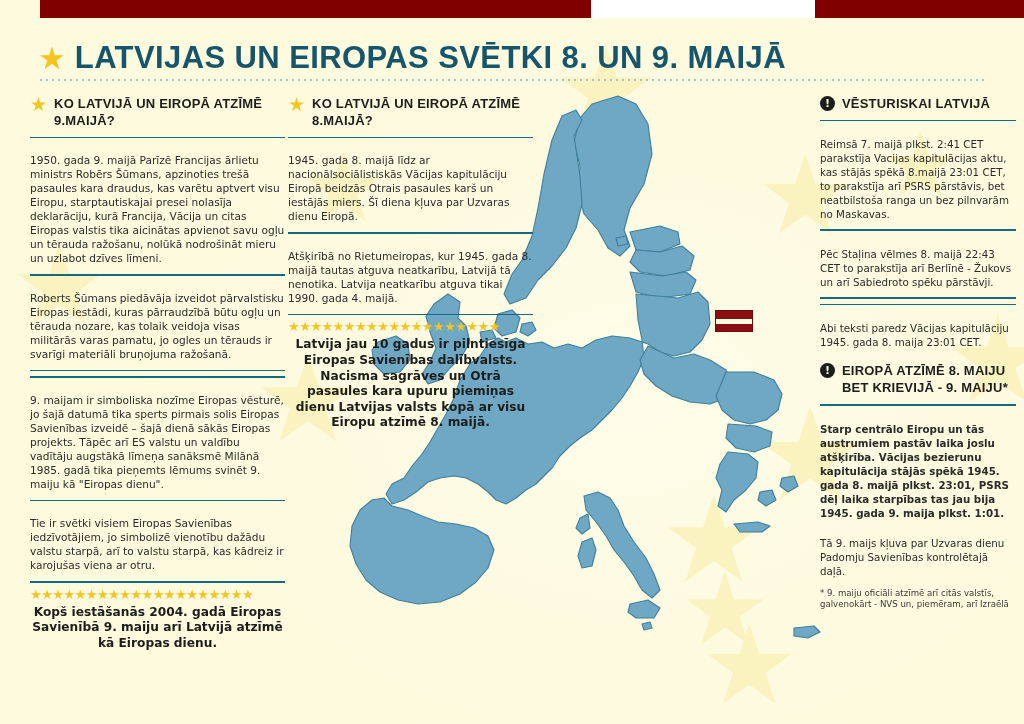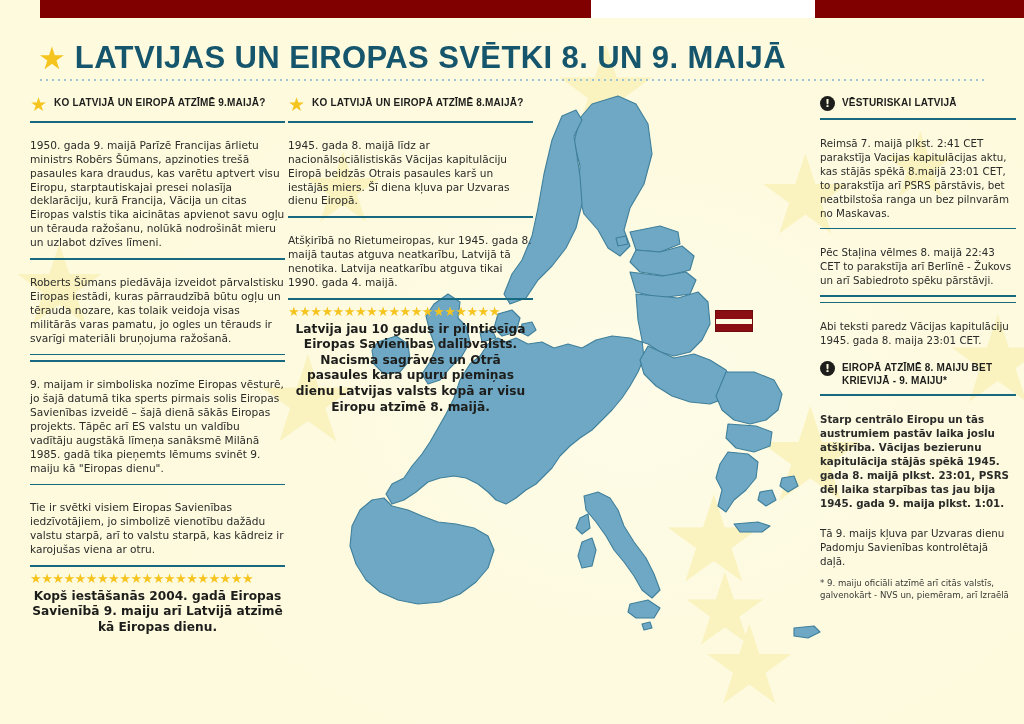--- a/index.html
+++ b/index.html
@@ -50,21 +50,21 @@
 
   
   .col{position:absolute;z-index:4;}
   .col1{left:30px;top:96px;width:255px;}
   .col2{left:288px;top:96px;width:245px;}
   .col3{left:820px;top:96px;width:196px;}
 
   .sec-head{display:flex;gap:7px;align-items:flex-start;margin-bottom:7px;}
   .sec-head .shstar{font-size:19px;color:#f5c41e;line-height:1;margin-top:-1px;flex:0 0 auto;}
   .sec-head .shtxt{
-    font-size:10px;font-weight:bold;color:#1d1d1b;line-height:1.3;
+    font-size:13px;font-weight:bold;color:#1d1d1b;line-height:1.3;
     font-family:"Liberation Sans", sans-serif;letter-spacing:.2px;
   }
   .sec-head .exm{
     flex:0 0 auto;width:15px;height:15px;border-radius:50%;
     background:#1d1d1b;color:#fdfbe0;font-size:11px;font-weight:bold;
     display:flex;align-items:center;justify-content:center;line-height:1;margin-top:0px;
   }
 
   .rule{height:1.6px;background:#17697f;margin:5px 0 5px 0;}
 

